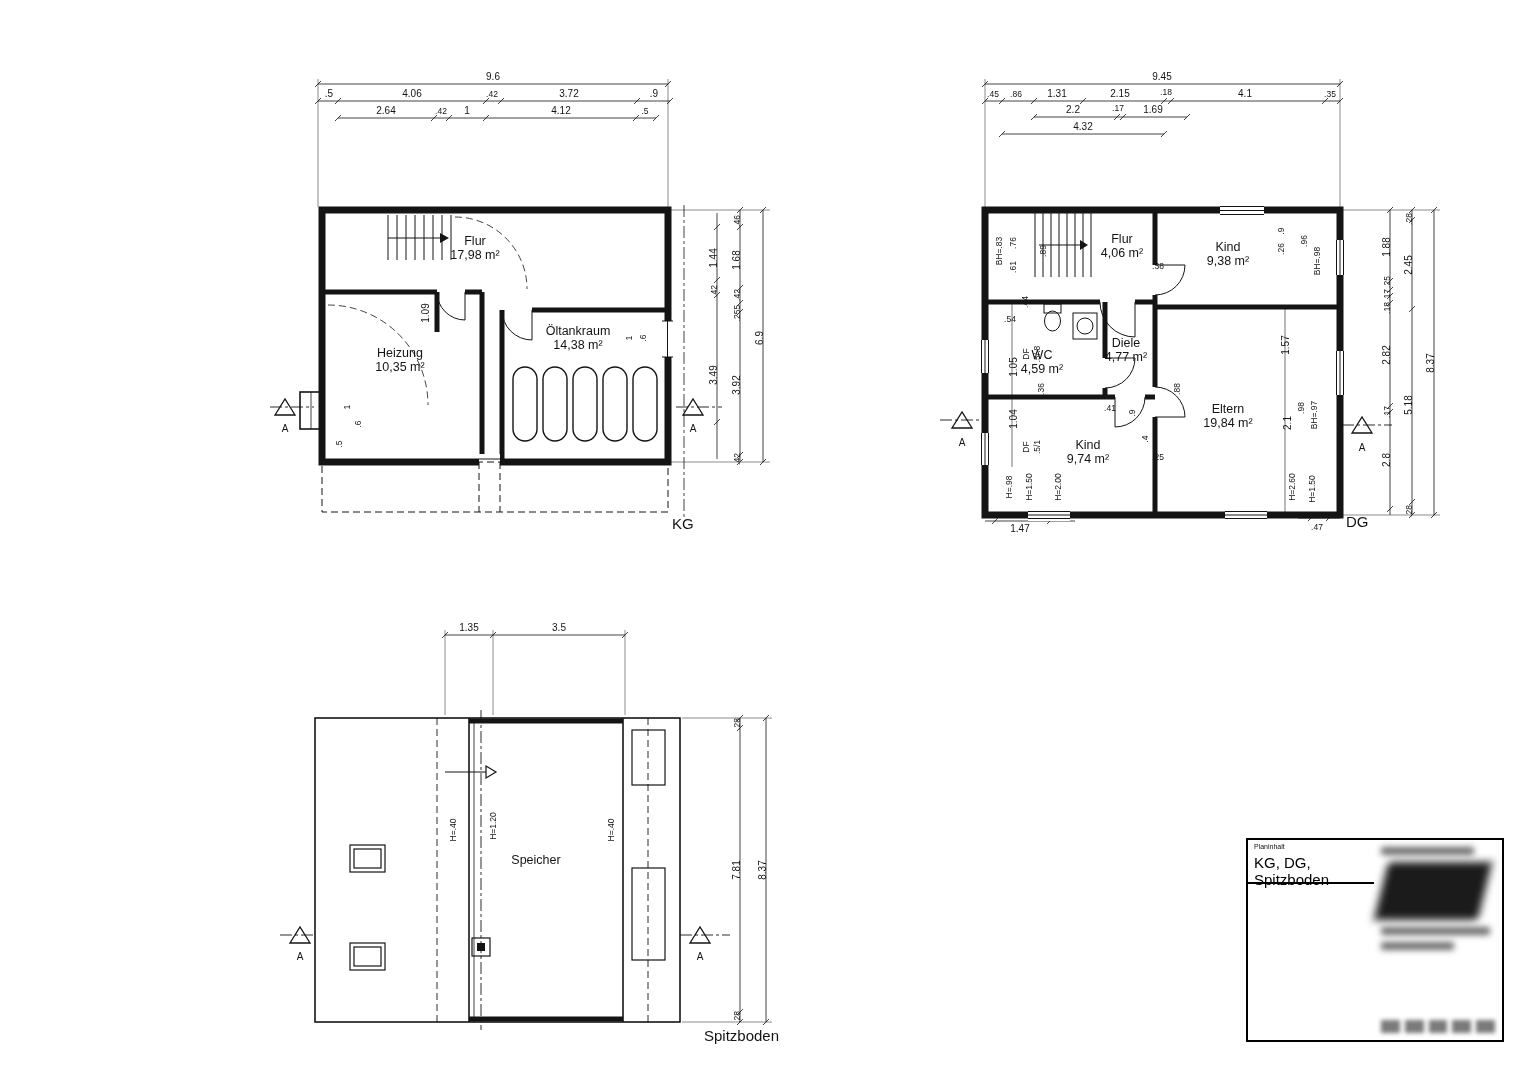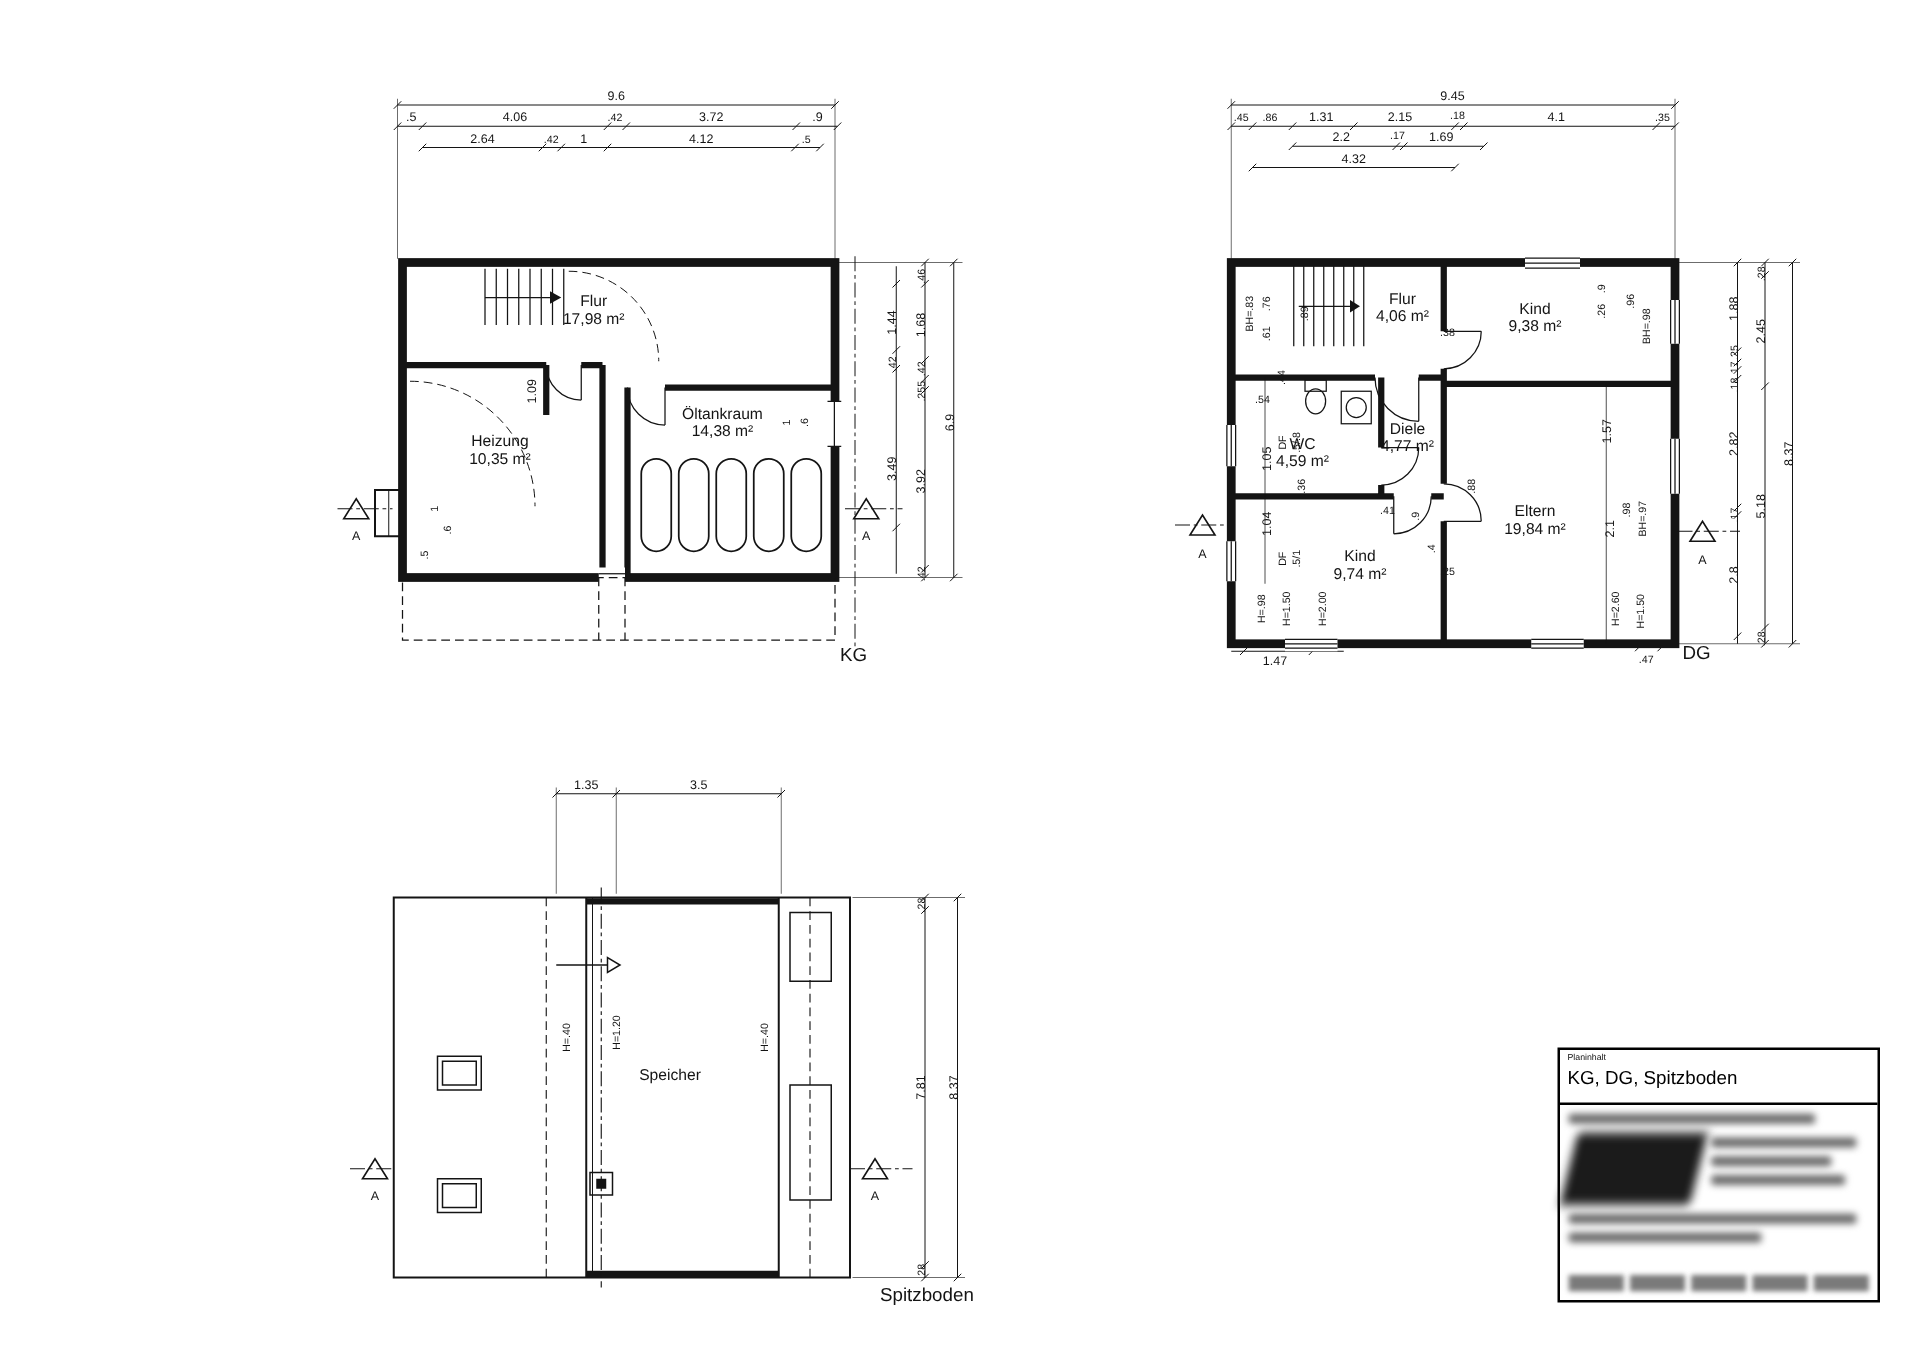--- a/index.html
+++ b/index.html
@@ -4,21 +4,21 @@
 <style>
   html,body{margin:0;padding:0;background:#fff}
   #sheet{position:relative;width:1516px;height:1080px;background:#ffffff;font-family:"Liberation Sans",sans-serif;overflow:hidden}
   #sheet svg{position:absolute;overflow:visible}
   svg text{font-family:"Liberation Sans",sans-serif;font-size:10px;fill:#141414;text-anchor:middle;stroke:none}
   svg text.room{font-size:12.5px}
   svg text.lbl{font-size:15px;text-anchor:start}
   svg text.tiny{font-size:8.5px}
   .dash{stroke-dasharray:7 4}
   .dashdot{stroke-dasharray:12 3 3 3}
-  .tb{position:absolute;left:1246px;top:838px;width:254px;height:200px;border:2px solid #000;background:#fff;display:flex;flex-direction:column}
+  .tb{position:absolute;left:1246px;top:838px;width:254px;height:200px;border:2px solid #000;background:#fff;display:flex;flex-direction:row}
   .tb-head{border-bottom:2px solid #000;padding:3px 6px;height:36px}
   .tb-label{font-size:7px;color:#111;line-height:8px}
   .tb-title{font-size:15px;color:#000;margin-top:3px}
   .tb-body{flex:1;padding:7px;display:flex;flex-direction:column;gap:7px}
   .bl-line{height:8px;background:#6a6a6a;border-radius:2px;filter:blur(3px)}
   .bl-row{display:flex;gap:10px;align-items:flex-start}
   .bl-logo{width:104px;height:58px;background:#1b1b1b;filter:blur(4px);transform:skewX(-14deg)}
   .bl-col{flex:1;display:flex;flex-direction:column;gap:7px;padding-top:4px}
   .bl-grid{display:flex;gap:5px;margin-top:auto}
   .bl-cell{flex:1;height:13px;background:#7a7a7a;filter:blur(2px)}

